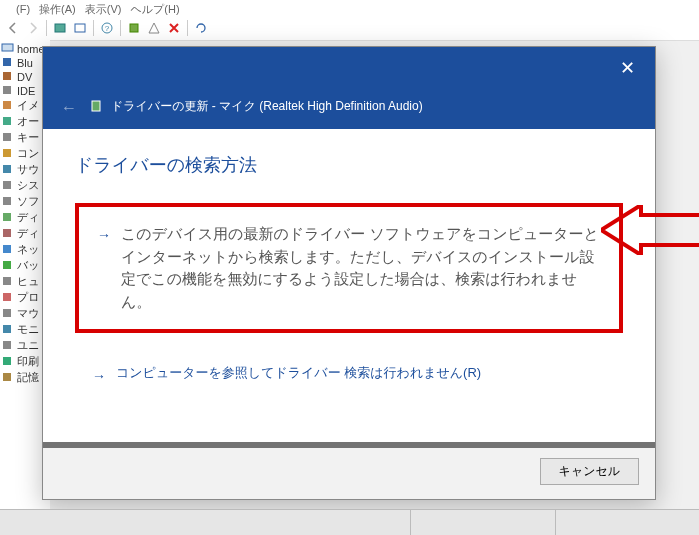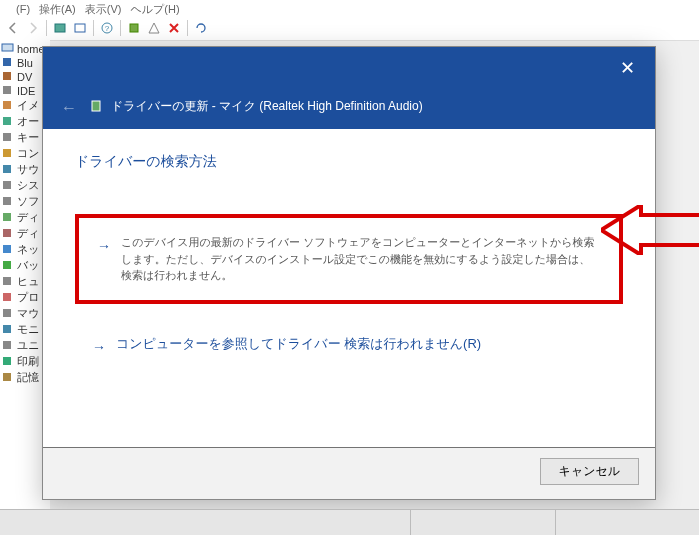--- a/index.html
+++ b/index.html
@@ -61,40 +61,40 @@
   display: flex; align-items: center; gap: 8px;
   font-size: 12px;
 }
 .back-arrow { color: rgba(255,255,255,0.5); font-size: 16px; padding: 2px 4px; }
 .dev-icon { width: 14px; height: 14px; }
 .dlg-body {
   flex: 1; background: #fff;
   padding: 24px 32px 12px 32px;
   position: relative;
 }
-.heading { color: #1c4e9c; font-size: 14px; margin-bottom: 43px; }
+.heading { color: #1c4e9c; font-size: 18px; margin-bottom: 26px; }
 .option {
   border: 1px solid transparent;
   padding: 12px 16px;
   display: flex; gap: 10px; align-items: flex-start;
   margin-bottom: 18px;
   cursor: pointer;
 }
 .option.highlight {
   border: 4px solid #d70000;
   padding: 16px 18px;
 }
 .arrow-right { color: #1c4e9c; font-size: 14px; margin-top: 2px; flex: none; }
 .opt-title { color: #1c4e9c; font-size: 13px; margin-bottom: 4px; }
-.opt-desc { color: #555; font-size: 11px; line-height: 1.5; }
+.opt-desc { color: #555; font-size: 15px; line-height: 1.5; }
 .dlg-footer {
   padding: 10px 16px 14px 16px;
   background: #f2f2f2;
   display: flex; justify-content: flex-end;
-  border-top: 1px solid #737373;
+  border-top: 6px solid #737373;
 }
 .btn {
   padding: 4px 18px;
   background: #e8e8e8;
   border: 1px solid #aaa;
   font-size: 12px;
   cursor: pointer;
 }
 .red-arrow {
   position: absolute;

